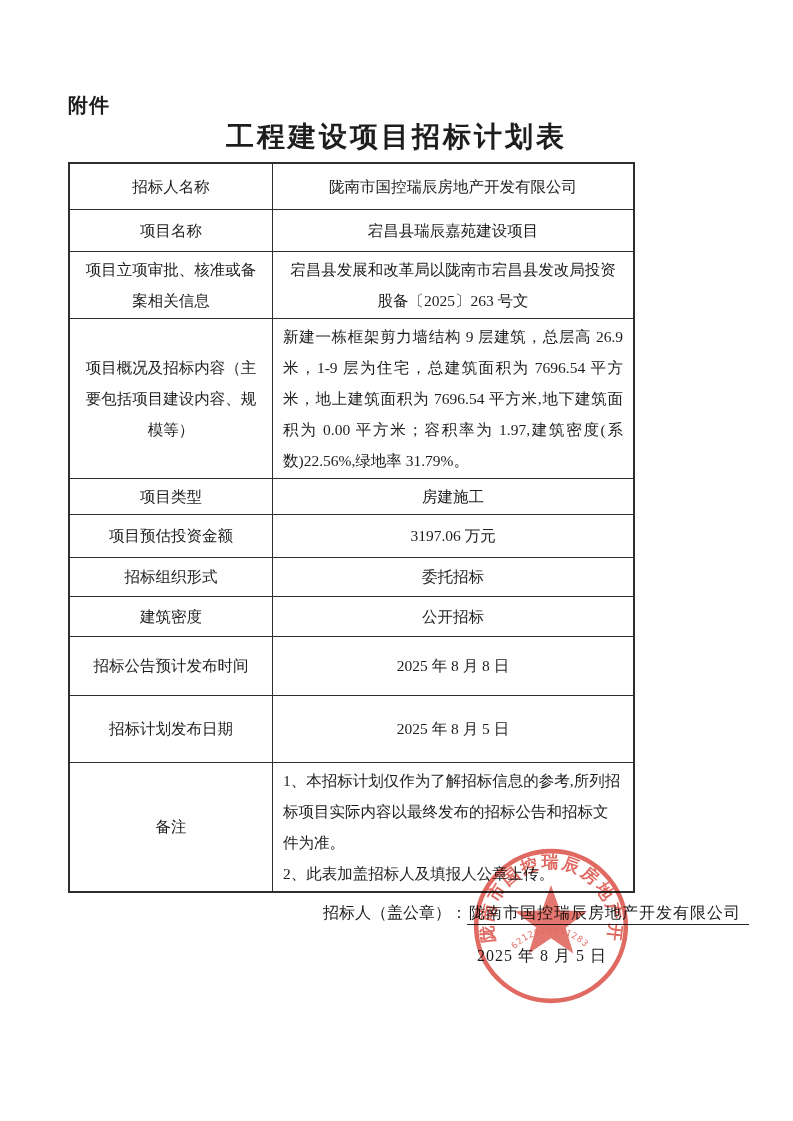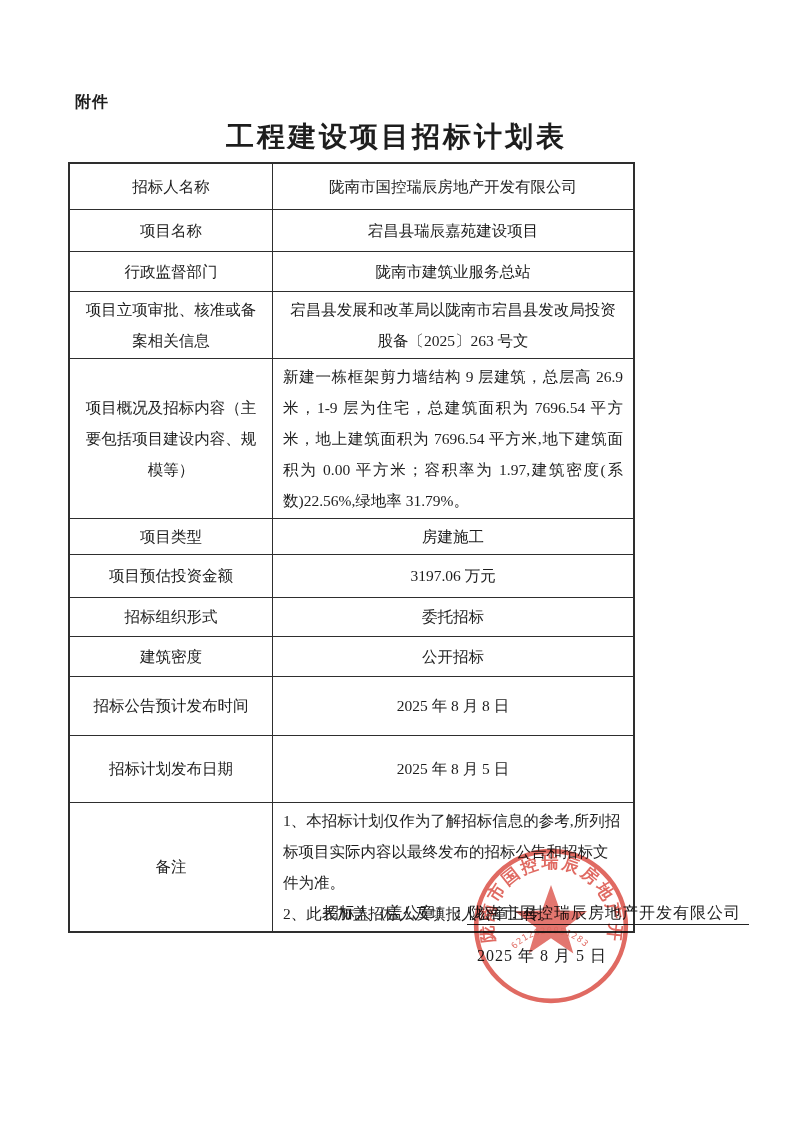--- a/index.html
+++ b/index.html
@@ -2,22 +2,22 @@
 <html><head>
 <meta charset="utf-8">
 <style>
   html,body{margin:0;padding:0;}
   body{
     width:793px;height:1121px;position:relative;overflow:hidden;
     background:#ffffff;color:#1d1d1d;
     font-family:"Liberation Serif","DejaVu Serif",serif;
   }
   .attachment{
-    position:absolute;left:75px;top:92px;
-    font-size:16px;font-weight:700;letter-spacing:1px;
+    position:absolute;left:68px;top:92px;
+    font-size:20px;font-weight:700;letter-spacing:1px;
   }
   .doc-title{
     position:absolute;left:0;top:118px;width:100%;
     text-align:center;font-size:28px;font-weight:700;letter-spacing:3px;
   }
   table.main{
     position:absolute;left:68px;top:162px;width:567px;
     border-collapse:collapse;table-layout:fixed;
     border:2px solid #2e2e2e;
   }
@@ -58,24 +58,20 @@
 
 <table class="main">
   <tbody id="tbody">
       <tr style="height: 46px;">
         <td class="label-cell">招标人名称</td>
         <td class="value-cell">陇南市国控瑞辰房地产开发有限公司</td>
       </tr>
       <tr style="height: 42px;">
         <td class="label-cell">项目名称</td>
         <td class="value-cell">宕昌县瑞辰嘉苑建设项目</td>
-      </tr>
-      <tr style="height: 40px;">
-        <td class="label-cell">行政监督部门</td>
-        <td class="value-cell">陇南市建筑业服务总站</td>
       </tr>
       <tr style="height: 61px;">
         <td class="label-cell">项目立项审批、核准或备案相关信息</td>
         <td class="value-cell">宕昌县发展和改革局以陇南市宕昌县发改局投资股备〔2025〕263 号文</td>
       </tr>
       <tr style="height: 129px;">
         <td class="label-cell">项目概况及招标内容（主要包括项目建设内容、规模等）</td>
         <td class="value-cell value-left">新建一栋框架剪力墙结构 9 层建筑，总层高 26.9 米，1-9 层为住宅，总建筑面积为 7696.54 平方米，地上建筑面积为 7696.54 平方米,地下建筑面积为 0.00 平方米；容积率为 1.97,建筑密度(系数)22.56%,绿地率 31.79%。</td>
       </tr>
       <tr style="height: 36px; margin-left: 28px;">

